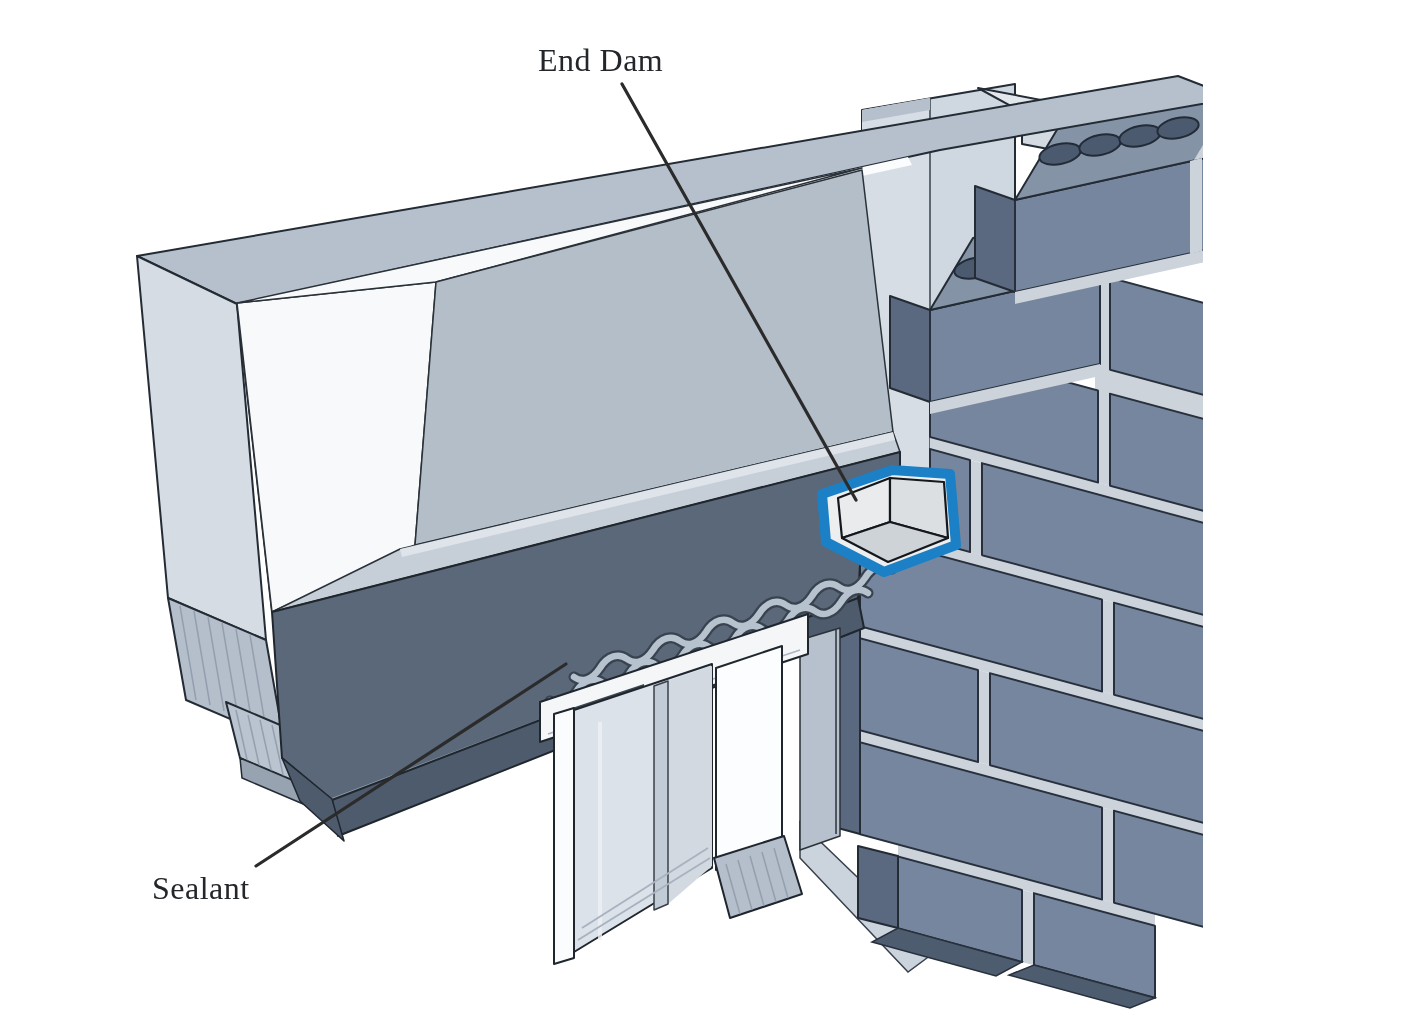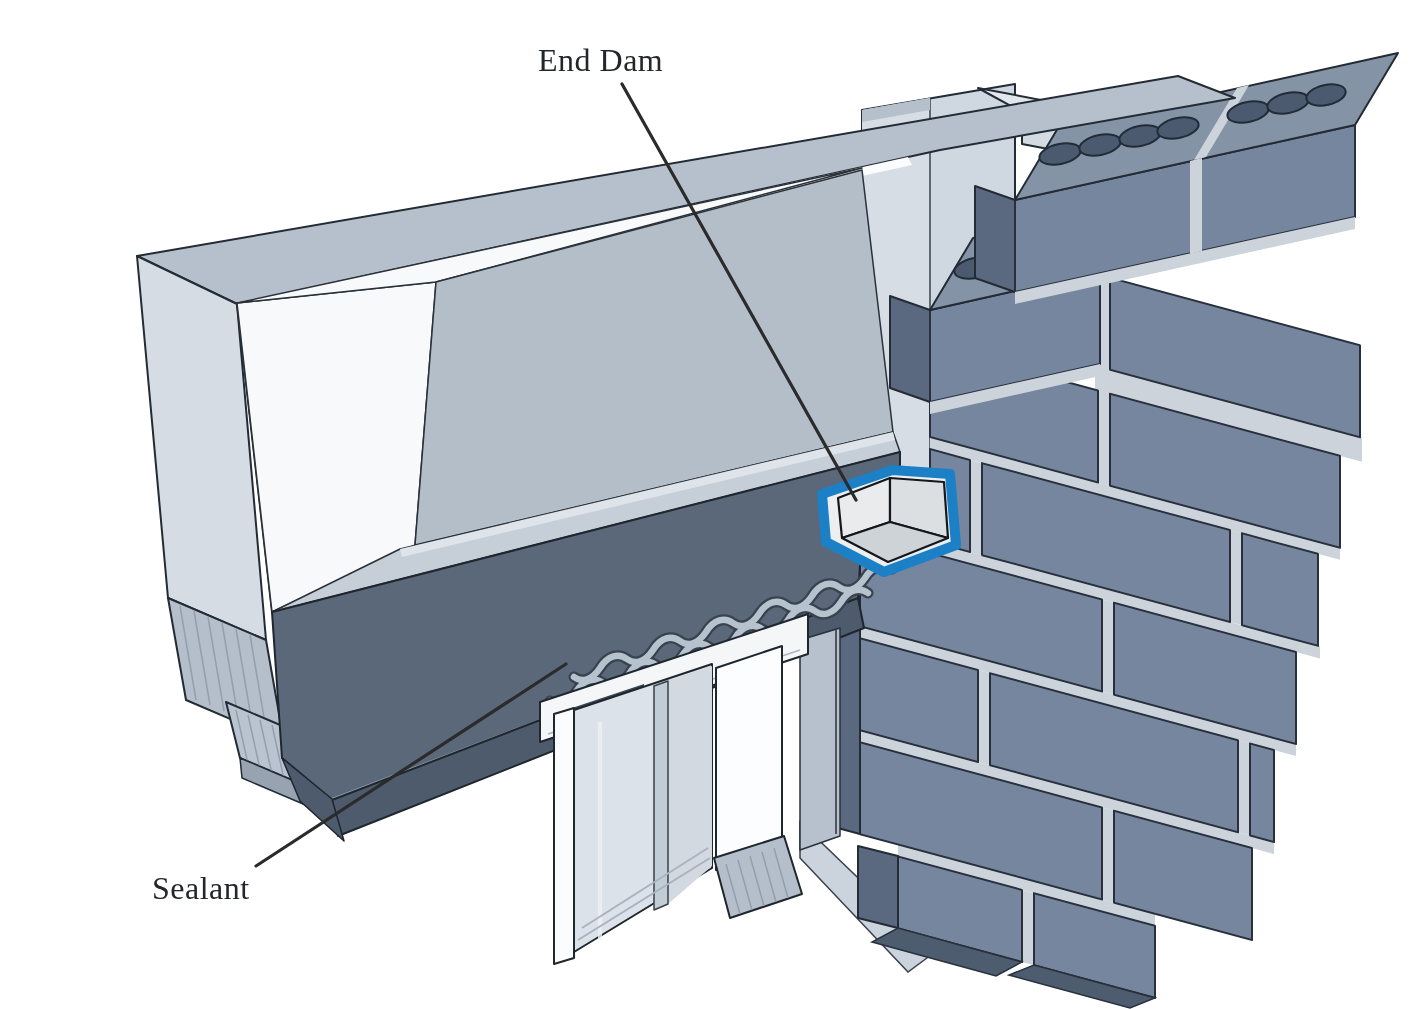--- a/index.html
+++ b/index.html
@@ -4,21 +4,21 @@
 <style>
   :root{
     --background:#ffffff; --label-text:#23262a; --leader-line:#2b2b2b;
     --accent-blue:#1b80c6; --flashing:#5a6879; --flashing-drip:#4d5b6c;
     --brick-face:#76869e; --brick-side:#5a6980; --brick-top:#8593a6;
     --mortar:#ccd3db; --concrete-face:#d6dce4; --concrete-top:#b6c0cc;
     --panel-gray:#b4bec9; --white-face:#f7f9fa; --glass:#dce2e9;
     --sealant-bead:#b7c2cf; --sealant-outline:#39434f;
   }
   html,body{margin:0;padding:0;background:var(--background,#fff);}
-  .stage{width:1409px;height:1009px;position:relative;background:var(--background,#fff);overflow:hidden;}
+  .stage{width:1203px;height:1009px;position:relative;background:var(--background,#fff);overflow:hidden;}
   svg{display:block;}
   .ol{stroke:#232b34;stroke-width:2;stroke-linejoin:round;}
   .ol15{stroke:#2a3138;stroke-width:1.5;stroke-linejoin:round;}
   .brick{fill:var(--brick-face,#76869e);stroke:#27303c;stroke-width:2;stroke-linejoin:round;}
   .brick-side{fill:var(--brick-side,#5a6980);}
   .brick-top{fill:var(--brick-top,#8593a6);}
   .hole{fill:#4b5a6f;stroke:#222c38;stroke-width:2;}
   .mortar{fill:var(--mortar,#ccd3db);}
   .conc{fill:var(--concrete-face,#d6dce4);}
   .conc-top{fill:var(--concrete-top,#b6c0cc);}

